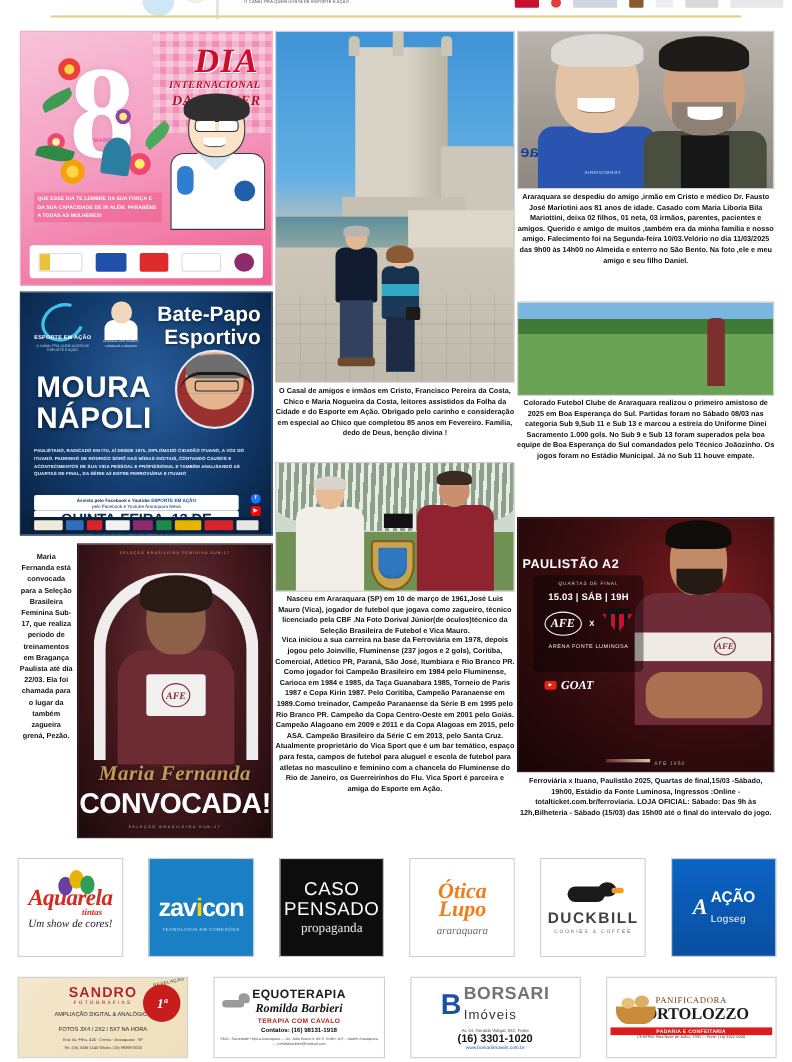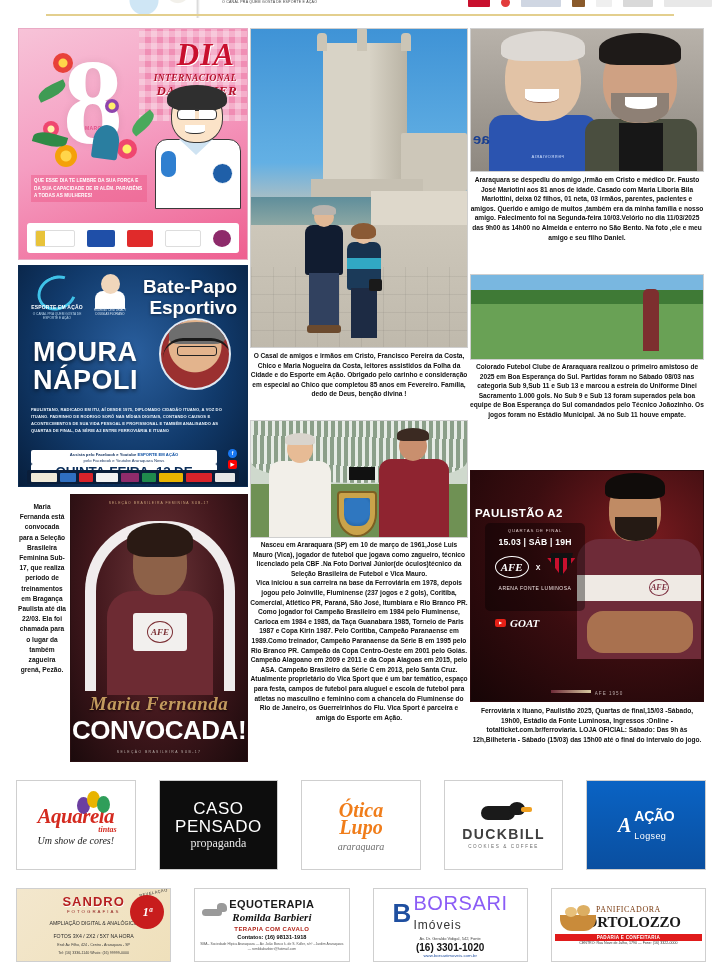--- a/index.html
+++ b/index.html
@@ -616,21 +616,21 @@
   .eq-horse { position: absolute; left: 7px; top: 14px; width: 26px; height: 18px; }
 
   .cell-urzo { background: #f5c51a; }
   .uz-n { font-size: 18px; font-weight: 700; color: #1a1a1a; letter-spacing: -.4px;
           text-align: center; font-style: italic; }
   .uz-s { font-size: 6px; color: #6b5a08; letter-spacing: 2px; text-align: center; }
   .uz-l { font-size: 4px; color: #3a3208; text-align: center; line-height: 6px; margin-top: 4px; }
 
   .cell-borsari { background: #fff; }
   .bs-b { font-size: 26px; font-weight: 700; color: #1f4fa0; line-height: 24px; }
-  .bs-n { font-size: 20px; font-weight: 400; color: #8b5cf6; letter-spacing: .6px; }
+  .bs-n { font-size: 16px; font-weight: 700; color: #737373; letter-spacing: .6px; }
   .bs-i { font-size: 12px; color: #333; letter-spacing: 1px; }
   .bs-a { font-size: 4px; color: #444; text-align: center; line-height: 5.6px; margin-top: 3px; }
   .bs-p { font-size: 10px; font-weight: 700; color: #111; text-align: center; }
   .bs-w { font-size: 4.4px; color: #1f4fa0; text-align: center; }
 
   .cell-bortolozzo { background: #fff; }
   .bz-top { font-family: "Liberation Serif", serif; font-size: 8px; color: #7a3b10;
             text-align: center; letter-spacing: .5px; }
   .bz-n { font-family: "Liberation Serif", serif; font-weight: 700; font-size: 15px;
           color: #1a1a1a; text-align: center; letter-spacing: -.2px; }
@@ -908,20 +908,24 @@
         <div class="aq-tintas">tintas</div>
         <div class="aq-slogan">Um show de cores!</div>
       </div>
       <div class="aq-balloons">
         <span class="bl" style="left:0;top:6px;background:#6b3fa0;"></span>
         <span class="bl" style="left:10px;top:0;background:#e8b400;"></span>
         <span class="bl" style="left:20px;top:5px;background:#2f9e5a;"></span>
       </div>
     </div>
 
+    <div class="ad-cell cell-zavicon">
+      <div class="zv-txt">zav<span class="zv-i">i</span>con</div>
+      <div class="zv-sub">TECNOLOGIA EM CONEXÕES</div>
+    </div>
 
     <div class="ad-cell cell-caso">
       <div class="flex-col">
         <div class="caso-1">CASO</div>
         <div class="caso-1">PENSADO</div>
         <div class="caso-2">propaganda</div>
       </div>
     </div>
 
     <div class="ad-cell cell-otica">

